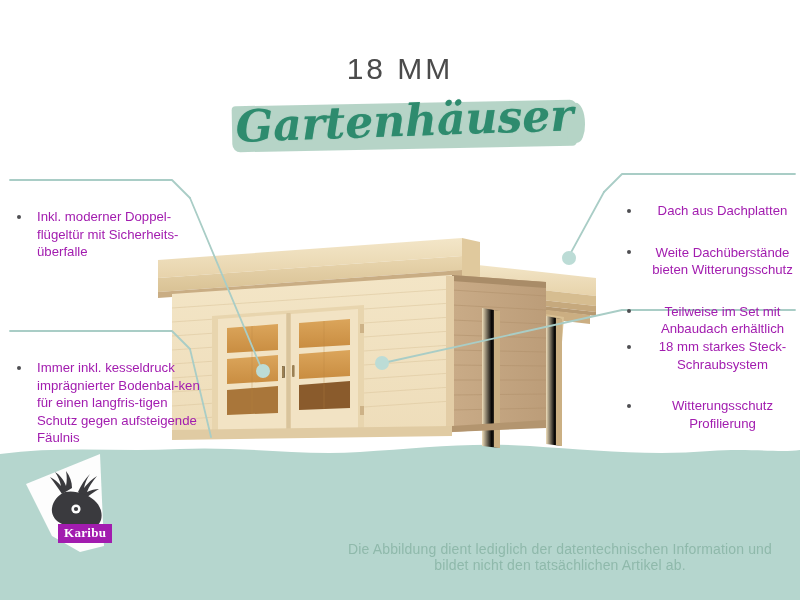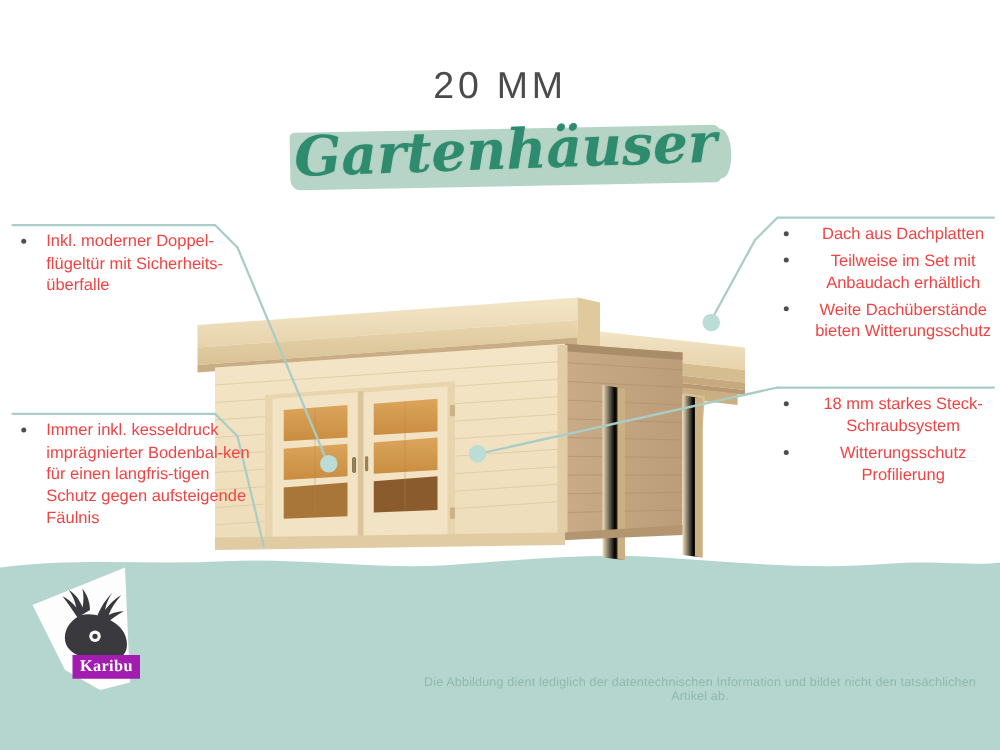--- a/index.html
+++ b/index.html
@@ -40,38 +40,39 @@
     text-shadow:0 0 1px rgba(46,139,110,.35);
   }
 
   
   .lines{position:absolute;left:0;top:0;width:800px;height:600px;pointer-events:none;}
 
   .callout{position:absolute;}
   .callout ul{list-style:none;margin:0;padding:0;}
   .callout li{
     position:relative;padding-left:27px;margin-bottom:4px;
-    font-size:13.2px;line-height:17.5px;color:#ef4444;
-    font-family:"Liberation Sans","DejaVu Sans",sans-serif;
+    font-size:13.2px;line-height:17.5px;color:#a21caf;
+    font-family:"Liberation Sans","DejaVu Sans",sans-serif;
+    margin-top:24px;
   }
   .callout li:before{
     content:"";position:absolute;left:7px;top:6.5px;
     width:4px;height:4px;border-radius:50%;background:#4e4e52;
   }
   .callout.right li{padding-left:25px;text-align:center;}
 
   #callout-door{left:10px;top:184px;width:190px;}
   #callout-floor{left:10px;top:335px;width:192px;}
   #callout-roof{left:620px;top:178px;width:180px;}
   #callout-system{left:620px;top:314px;width:180px;}
 
   
   .footer-note{
     position:absolute;left:330px;top:541px;width:460px;text-align:center;
-    font-size:10px;letter-spacing:.15px;color:#8fb9ab;
+    font-size:14px;letter-spacing:.15px;color:#8fb9ab;
     font-family:"Liberation Sans","DejaVu Sans",sans-serif;
   }
 
   
   .logo{position:absolute;left:22px;top:448px;width:110px;height:115px;}
   .logo svg{display:block;}
   .logo-text{
     position:absolute;left:36px;top:76px;
     background:#a21caf;color:#ffffff;
     font-family:"Liberation Serif","DejaVu Serif",serif;
@@ -226,21 +227,21 @@
       <path d="M795,310 L622,310"></path>
       <path d="M622,310 L383,363"></path>
     </g>
     <g fill="#bcdcd6" stroke="none">
       <circle cx="263" cy="371" r="7"></circle>
       <circle cx="569" cy="258" r="7"></circle>
       <circle cx="382" cy="363" r="7"></circle>
     </g>
   </svg>
 
-  <div class="mm-title">20 MM</div>
+  <div class="mm-title">18 MM</div>
 
   <div class="brush-wrap">
     <div class="brush"></div>
     <div class="script-title">Gartenhäuser</div>
   </div>
 
   <div class="callout left" id="callout-door">
     <ul>
       <li>Inkl. moderner Doppel-flügeltür mit Sicherheits-überfalle</li>
     </ul>
@@ -248,22 +249,22 @@
 
   <div class="callout left" id="callout-floor">
     <ul>
       <li>Immer inkl. kesseldruck imprägnierter Bodenbal-ken für einen langfris-tigen Schutz gegen aufsteigende Fäulnis</li>
     </ul>
   </div>
 
   <div class="callout right" id="callout-roof">
     <ul>
       <li>Dach aus Dachplatten</li>
+      <li>Weite Dachüberstände bieten Witterungsschutz</li>
       <li>Teilweise im Set mit Anbaudach erhältlich</li>
-      <li>Weite Dachüberstände bieten Witterungsschutz</li>
     </ul>
   </div>
 
   <div class="callout right" id="callout-system">
     <ul>
       <li>18 mm starkes Steck-Schraubsystem</li>
       <li>Witterungsschutz Profilierung</li>
     </ul>
   </div>
 

